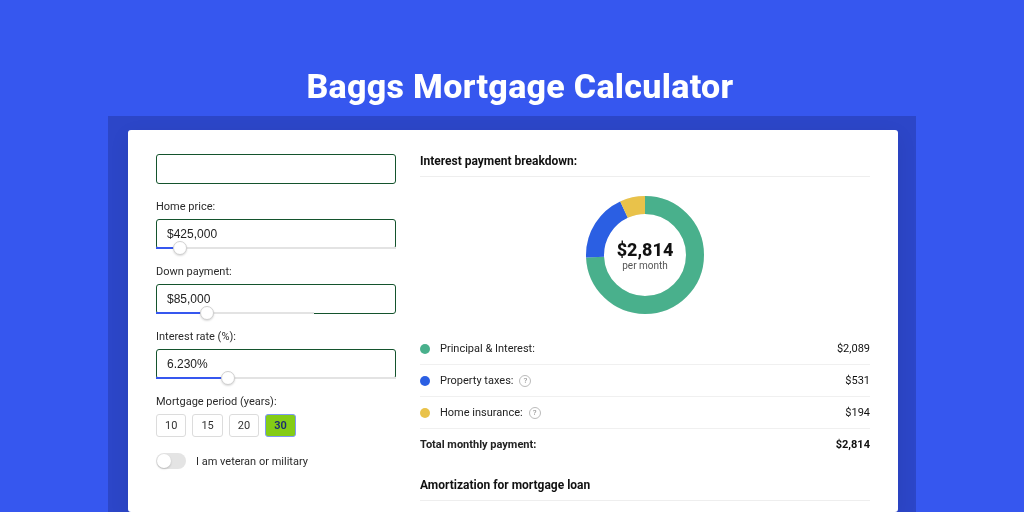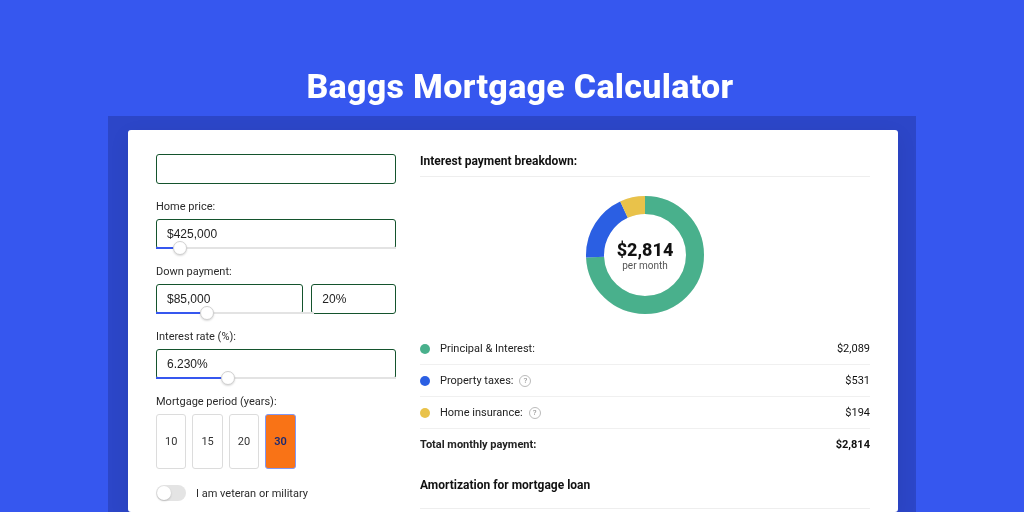--- a/index.html
+++ b/index.html
@@ -15,22 +15,22 @@
   .field { width: 100%; height: 30px; border: 1px solid #14532d; border-radius: 3px; padding: 0 10px; font-size: 12px; color: #222; background: #fff; }
   .group { margin-bottom: 16px; }
   .slider-wrap { position: relative; margin-top: -2px; }
   .track { height: 2px; background: #e3e3e3; position: relative; }
   .track .fill { position: absolute; left: 0; top: 0; height: 2px; background: #3657ef; }
   .thumb { position: absolute; top: -6px; width: 14px; height: 14px; border-radius: 50%; background: #fff; border: 1px solid #d0d0d0; box-shadow: 0 1px 2px rgba(0,0,0,.15); }
   .row2 { display: flex; gap: 8px; }
   .row2 .field:first-child { flex: 2; }
   .row2 .field:last-child  { flex: 1; }
   .chips { display: flex; gap: 6px; }
-  .chip { min-width: 30px; padding: 20px 8px; border: 1px solid #dcdcdc; border-radius: 3px; font-size: 11px; text-align: center; cursor: pointer; color: #333; }
-  .chip.active { background: #f97316; border-color: #7e98f7; color: #1b2a73; font-weight: 600; }
+  .chip { min-width: 30px; padding: 4px 8px; border: 1px solid #dcdcdc; border-radius: 3px; font-size: 11px; text-align: center; cursor: pointer; color: #333; }
+  .chip.active { background: #84cc16; border-color: #7e98f7; color: #1b2a73; font-weight: 600; }
   .toggle-row { display: flex; align-items: center; gap: 10px; margin-top: 14px; }
   .toggle { width: 30px; height: 16px; background: #e4e4e4; border-radius: 10px; position: relative; cursor: pointer; }
   .toggle .knob { position: absolute; top: 1px; left: 1px; width: 14px; height: 14px; background: #fff; border-radius: 50%; box-shadow: 0 1px 2px rgba(0,0,0,.2); }
   .toggle-label { font-size: 11px; color: #2b2b2b; }
 
   .section-title { font-size: 12px; font-weight: 700; color: #111; padding-bottom: 8px; border-bottom: 1px solid #eee; margin-bottom: 14px; }
   .donut-wrap { display: flex; justify-content: center; margin-bottom: 14px; }
   .donut { position: relative; width: 128px; height: 128px; }
   .donut svg { transform: rotate(-90deg); }
   .donut .center { position: absolute; inset: 0; display: flex; flex-direction: column; align-items: center; justify-content: center; }
@@ -38,21 +38,21 @@
   .donut .per { font-size: 10px; color: #555; }
   .legend { }
   .lrow { display: flex; align-items: center; padding: 9px 0; border-bottom: 1px solid #f0f0f0; }
   .lrow:last-child { border-bottom: none; }
   .dot { width: 10px; height: 10px; border-radius: 50%; margin-right: 10px; flex: none; }
   .lrow .lname { font-size: 11px; color: #222; }
   .lrow .q { display:inline-flex; align-items:center; justify-content:center; width:12px; height:12px; border:1px solid #bbb; border-radius:50%; font-size:8px; color:#888; margin-left:6px; }
   .lrow .val { margin-left: auto; font-size: 11px; color: #111; }
   .lrow.total .lname, .lrow.total .val { font-weight: 700; }
   .amort { margin-top: 18px; }
-  .amort .atitle { font-size: 12px; font-weight: 700; color: #111; padding-bottom: 16px; border-bottom: 1px solid #eee; margin-bottom: 10px; }
+  .amort .atitle { font-size: 12px; font-weight: 700; color: #111; padding-bottom: 8px; border-bottom: 1px solid #eee; margin-bottom: 10px; }
   .amort .atext { font-size: 10px; color: #555; line-height: 1.5; }
 </style>
 </head>
 <body>
 
 <div class="hero">
   <div class="shadowband"></div>
   <div class="title">Baggs Mortgage Calculator</div>
 
   <div class="card">
@@ -72,21 +72,20 @@
                 <div class="fill" style="width:10%"></div>
               </div>
             <div class="thumb" style="left:calc(10% - 7px)"></div>
           </div>
         </div>
 
         <div class="group">
           <div class="label">Down payment:</div>
           <div class="row2">
             <input class="field" value="$85,000" style="">
-            <input class="field" value="20%" style="">
           </div>
           <div class="slider-wrap" style="width:66%">
             <div class="track">
                 <div class="fill" style="width:32%"></div>
               </div>
             <div class="thumb" style="left:calc(32% - 7px)"></div>
           </div>
         </div>
 
         <div class="group">

